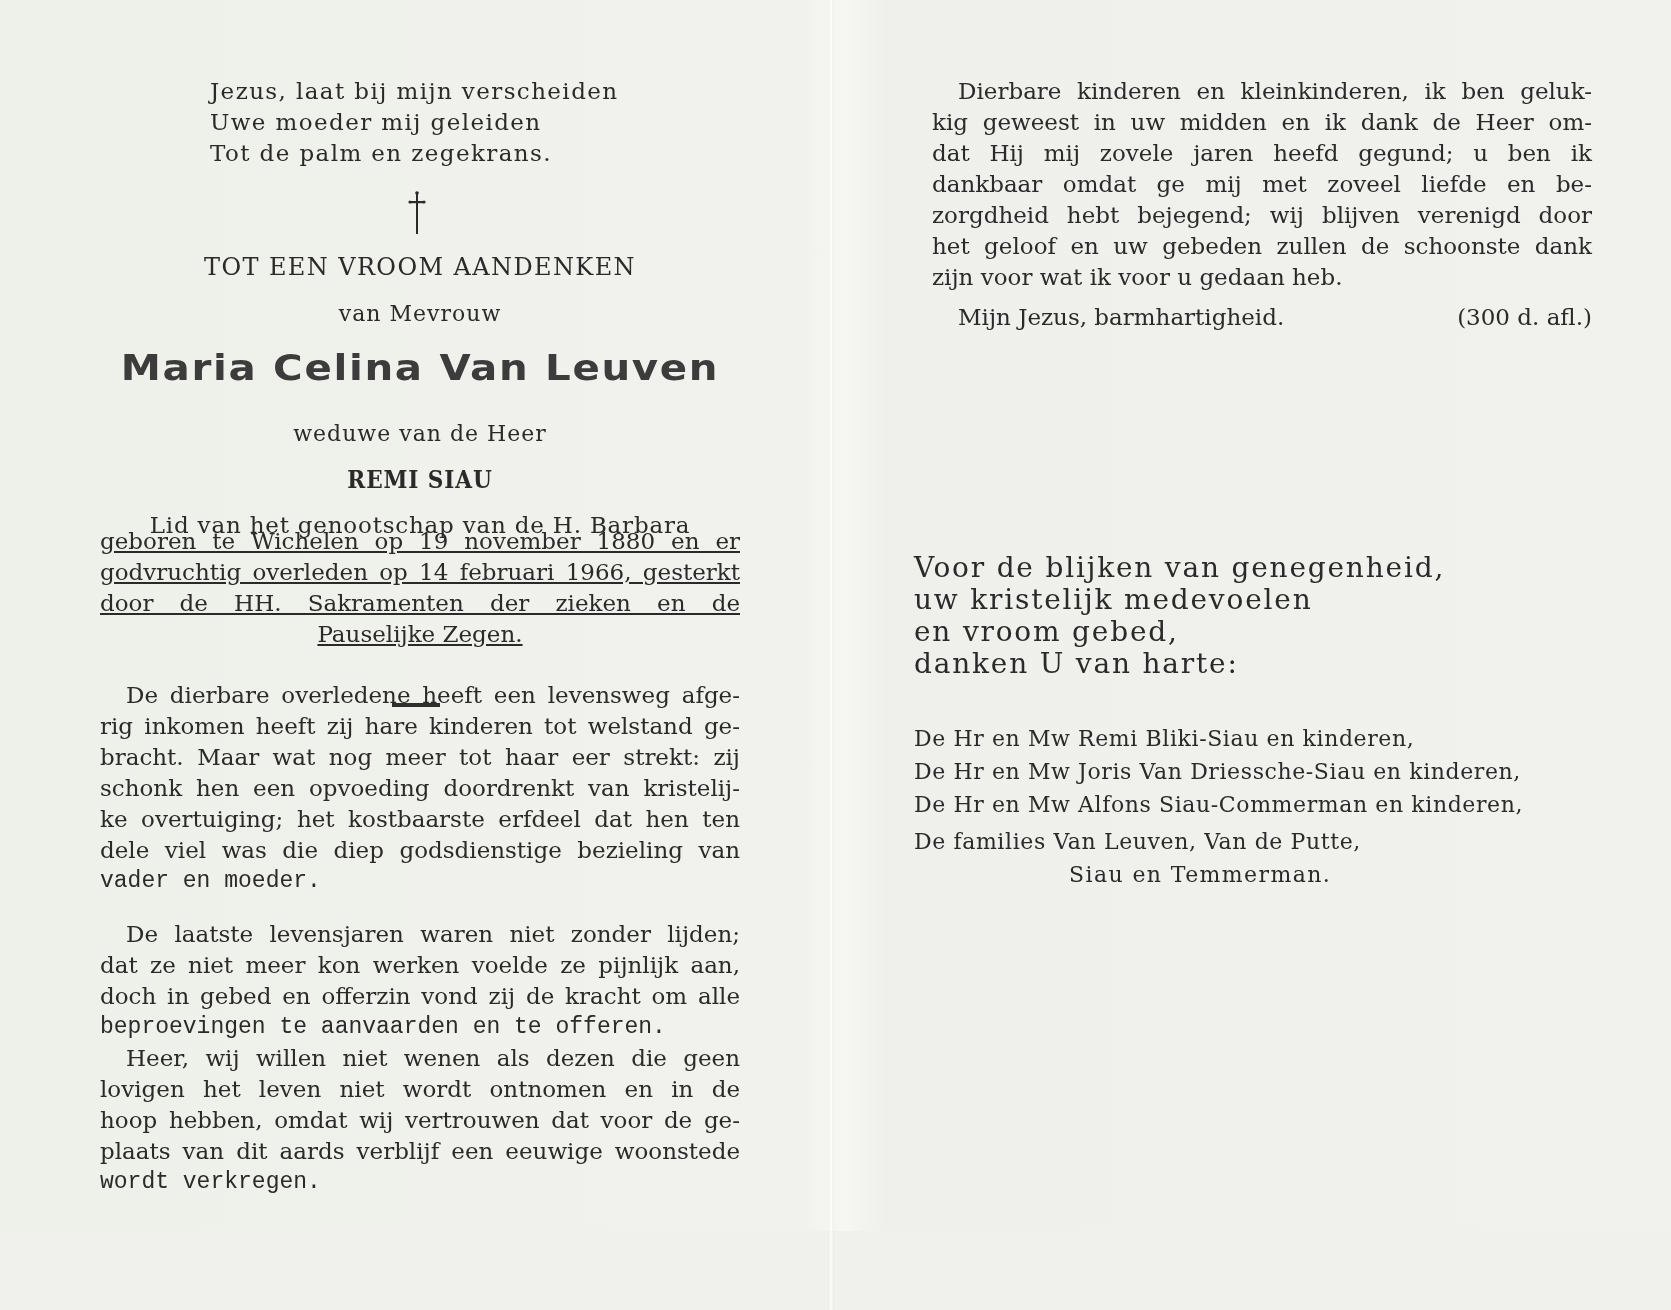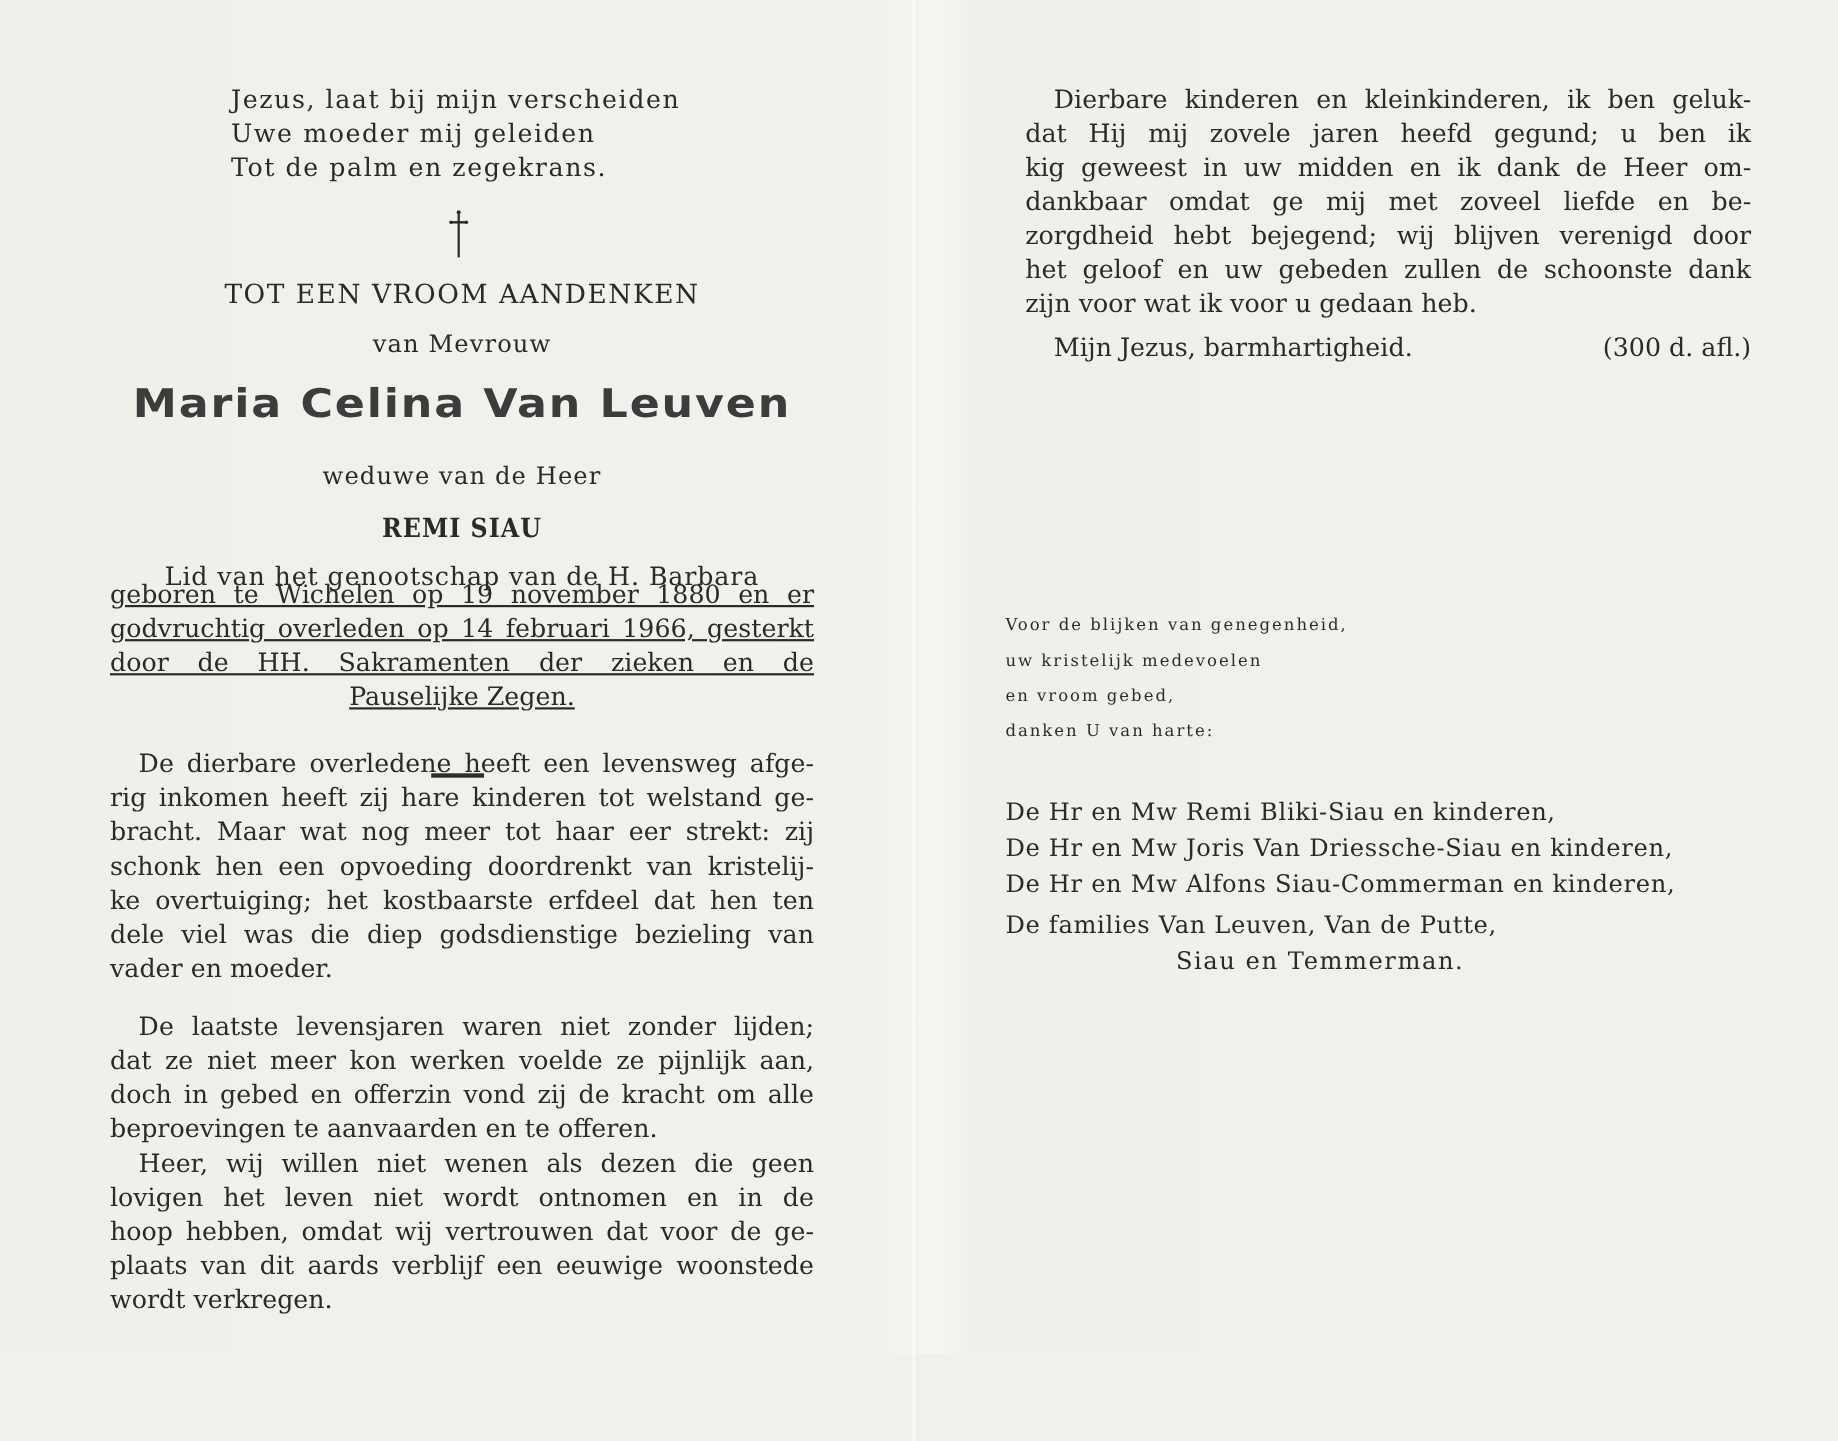--- a/index.html
+++ b/index.html
@@ -34,36 +34,36 @@
     font-family: "DejaVu Sans", "Liberation Sans", sans-serif;
     font-weight: bold; font-size: 36px; letter-spacing: 1.5px; color: #3c3c3c;
     transform: scaleX(1.12); transform-origin: center;
   }
   .widow { left: 100px; width: 640px; top: 418px; font-size: 22px; letter-spacing: 1px; }
   .husband { left: 100px; width: 640px; top: 464px; font-size: 24px; font-weight: bold; letter-spacing: 1px; transform: scaleX(0.9); }
   .society { left: 100px; width: 640px; top: 510px; font-size: 23px; letter-spacing: 0.8px; }
 
   .justify-block { position: absolute; left: 100px; width: 640px; font-size: 23px; line-height: 31px; }
   .justify-block .line { display: block; text-align: justify; text-align-last: justify; white-space: nowrap; height: 31px; overflow: visible; }
-  .justify-block .line.last { text-align-last: left; }
+  .justify-block .line.last { text-align-last: left; font-family: Liberation Mono, monospace; }
   .justify-block .line.lastc { text-align: center; text-align-last: center; }
   .justify-block .indent { padding-left: 26px; }
 
   .rule { position: absolute; left: 392px; top: 703px; width: 48px; height: 4px; background: #2e2e2e; }
 
   .right-para { position: absolute; left: 98px; width: 660px; font-size: 23px; line-height: 31px; }
   .right-para .line { display: block; text-align: justify; text-align-last: justify; white-space: nowrap; height: 31px; }
   .right-para .line.last { text-align-last: left; }
   .right-para .indent { padding-left: 26px; }
 
   .indulgence { position: absolute; left: 98px; width: 660px; top: 302px; font-size: 23px; line-height: 31px; }
   .indulgence .prayer { position: absolute; left: 26px; }
   .indulgence .note { position: absolute; right: 0; }
 
-  .thanks { position: absolute; left: 80px; top: 552px; font-size: 15px; line-height: 32px; letter-spacing: 1.8px; }
+  .thanks { position: absolute; left: 80px; top: 552px; font-size: 28px; line-height: 32px; letter-spacing: 1.8px; }
   .thanks .line { display: block; }
 
   .family { position: absolute; left: 80px; top: 722px; font-size: 22px; line-height: 33px; letter-spacing: 0.6px; }
   .family .line { display: block; white-space: nowrap; }
   .family .line.cont { padding-left: 155px; letter-spacing: 1.4px; }
   .family .line.gap { margin-top: 4px; }
 </style>
 </head>
 <body>
 
@@ -123,22 +123,22 @@
       <span class="line">lovigen het leven niet wordt ontnomen en in de</span>
       <span class="line">hoop hebben, omdat wij vertrouwen dat voor de ge-</span>
       <span class="line">plaats van dit aards verblijf een eeuwige woonstede</span>
       <span class="line last">wordt verkregen.</span>
     </div>
   </div>
 
   <div class="panel right">
     <div class="right-para" style="top:76px;">
       <span class="line indent">Dierbare kinderen en kleinkinderen, ik ben geluk-</span>
+      <span class="line">kig geweest in uw midden en ik dank de Heer om-</span>
       <span class="line">dat Hij mij zovele jaren heefd gegund; u ben ik</span>
-      <span class="line">kig geweest in uw midden en ik dank de Heer om-</span>
       <span class="line">dankbaar omdat ge mij met zoveel liefde en be-</span>
       <span class="line">zorgdheid hebt bejegend; wij blijven verenigd door</span>
       <span class="line">het geloof en uw gebeden zullen de schoonste dank</span>
       <span class="line last">zijn voor wat ik voor u gedaan heb.</span>
     </div>
 
     <div class="indulgence">
       <span class="prayer">Mijn Jezus, barmhartigheid.</span>
       <span class="note">(300 d. afl.)</span>
     </div>

